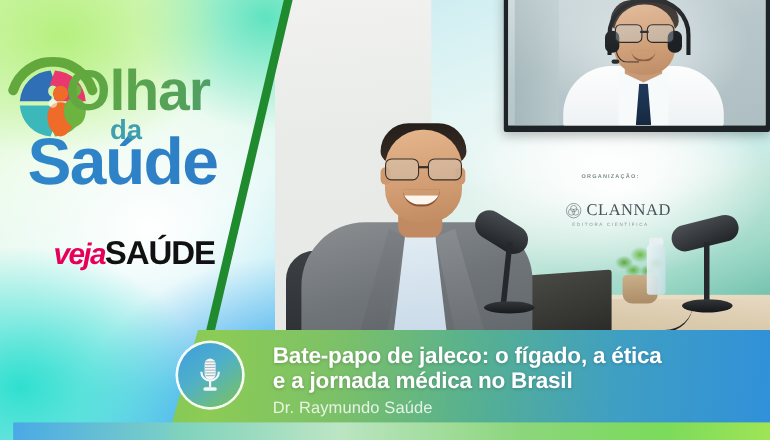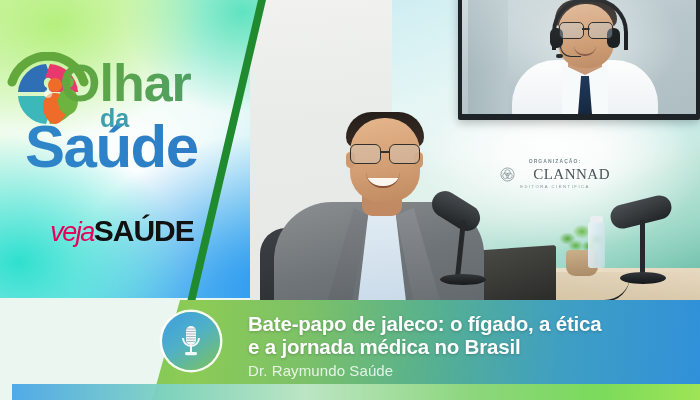--- a/index.html
+++ b/index.html
@@ -4,21 +4,21 @@
 <style>
   html,body{margin:0;padding:0;background:#000;}
   #stage{
     position:relative;width:700px;height:400px;overflow:hidden;
     font-family:"Liberation Sans",sans-serif;
     background:#eaf6ef;
   }
 
   
   .brand-panel{
-    position:absolute;left:0;top:0;width:310px;height:298px;
+    position:absolute;left:0;top:0;width:310px;height:400px;
     background:
       radial-gradient(ellipse 240px 180px at 18% 8%, #b6f07f 0%, rgba(182,240,127,0) 62%),
       radial-gradient(ellipse 200px 170px at 78% 4%, #5fe3c0 0%, rgba(95,227,192,0) 60%),
       radial-gradient(ellipse 260px 200px at 6% 88%, #2fe0cf 0%, rgba(47,224,207,0) 64%),
       radial-gradient(ellipse 300px 230px at 86% 96%, #2f9bf0 0%, rgba(47,155,240,0) 66%),
       radial-gradient(ellipse 300px 240px at 44% 52%, #ffffff 0%, rgba(255,255,255,0) 62%),
       linear-gradient(150deg,#d8f7b7 0%,#e9fbe6 28%,#ddf6f4 52%,#9fe3f2 74%,#4fb4ef 100%);
   }
   .brand-inner{position:absolute;inset:0;}
 
@@ -45,21 +45,21 @@
     font-size:34px;font-weight:700;letter-spacing:1px;color:#2b76c4;
     line-height:1;margin:-4px 0 0 82px;
   }
 
   .collab{position:absolute;left:32px;top:214px;width:180px;text-align:center;}
   .collab-label{
     font-size:7.5px;letter-spacing:1.6px;color:#6d7b84;font-weight:600;
   }
   .collab-logo{display:flex;align-items:baseline;justify-content:center;margin-top:2px;}
   .collab-veja{
-    font-size:27px;font-weight:400;font-style:italic;color:#e6005a;
+    font-size:27px;font-weight:700;font-style:italic;color:#e6005a;
     letter-spacing:-1.5px;line-height:1;
   }
   .collab-saude{
     font-size:30px;font-weight:700;color:#111;letter-spacing:-1px;line-height:1;
   }
 
   
   .diag-green{
     position:absolute;top:0;left:0;width:700px;height:400px;pointer-events:none;
   }
@@ -186,21 +186,21 @@
   .tv-glass{
     position:absolute;inset:0;
     background:linear-gradient(165deg,rgba(255,255,255,.16),rgba(255,255,255,0) 45%);
   }
 
   
   .org{
     position:absolute;left:500px;top:158px;width:110px;text-align:center;
   }
   .org-label{font-size:5px;letter-spacing:1.1px;color:#7b8a8d;font-weight:600;}
-  .org-mark{display:flex;align-items:center;justify-content:space-between;gap:4px;margin-top:3px;}
+  .org-mark{display:flex;align-items:center;justify-content:flex-end;gap:4px;margin-top:20px;}
   .org-name{
     font-family:"Liberation Serif",serif;font-size:15px;letter-spacing:.5px;color:#4a5558;
     line-height:1;
   }
   .org-sub{
     font-size:4.2px;letter-spacing:1.5px;color:#8a989b;margin-top:2px;
   }
 
   
   .host{position:absolute;left:268px;top:108px;width:250px;height:250px;}

